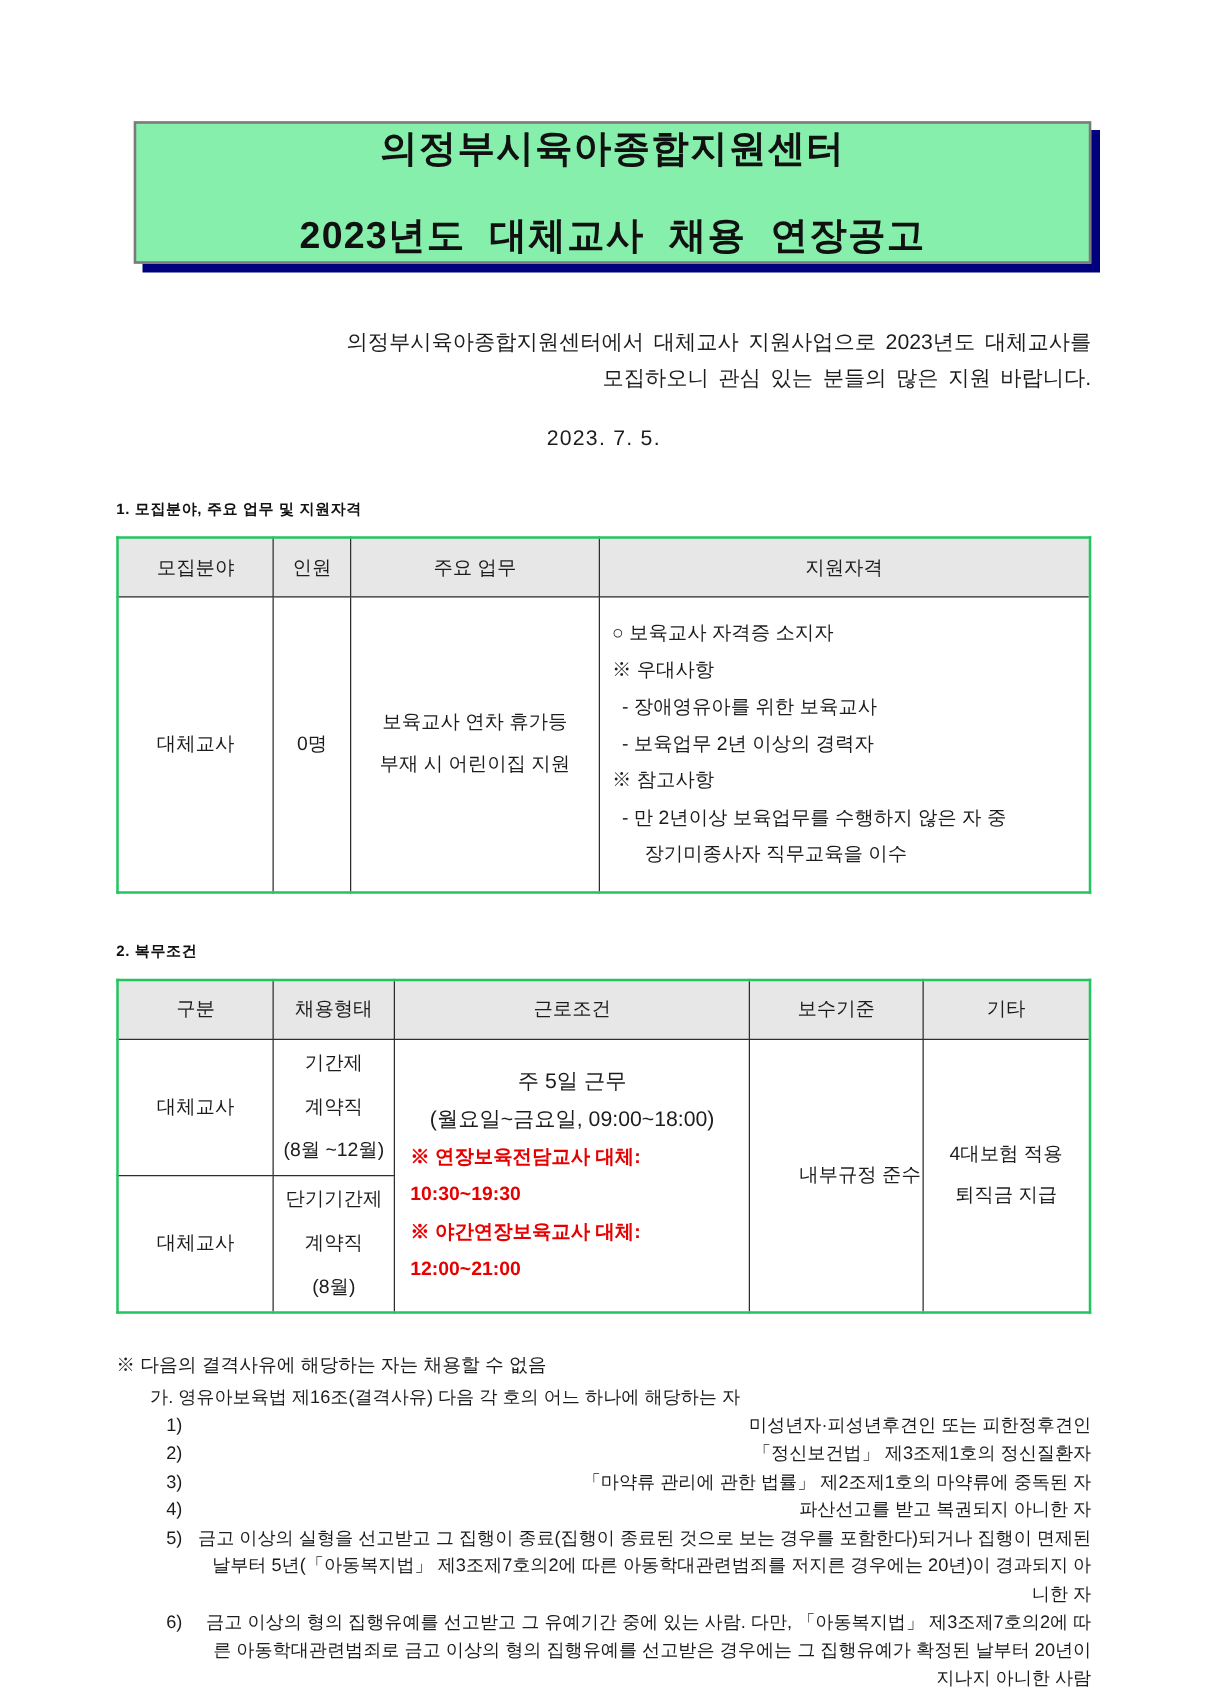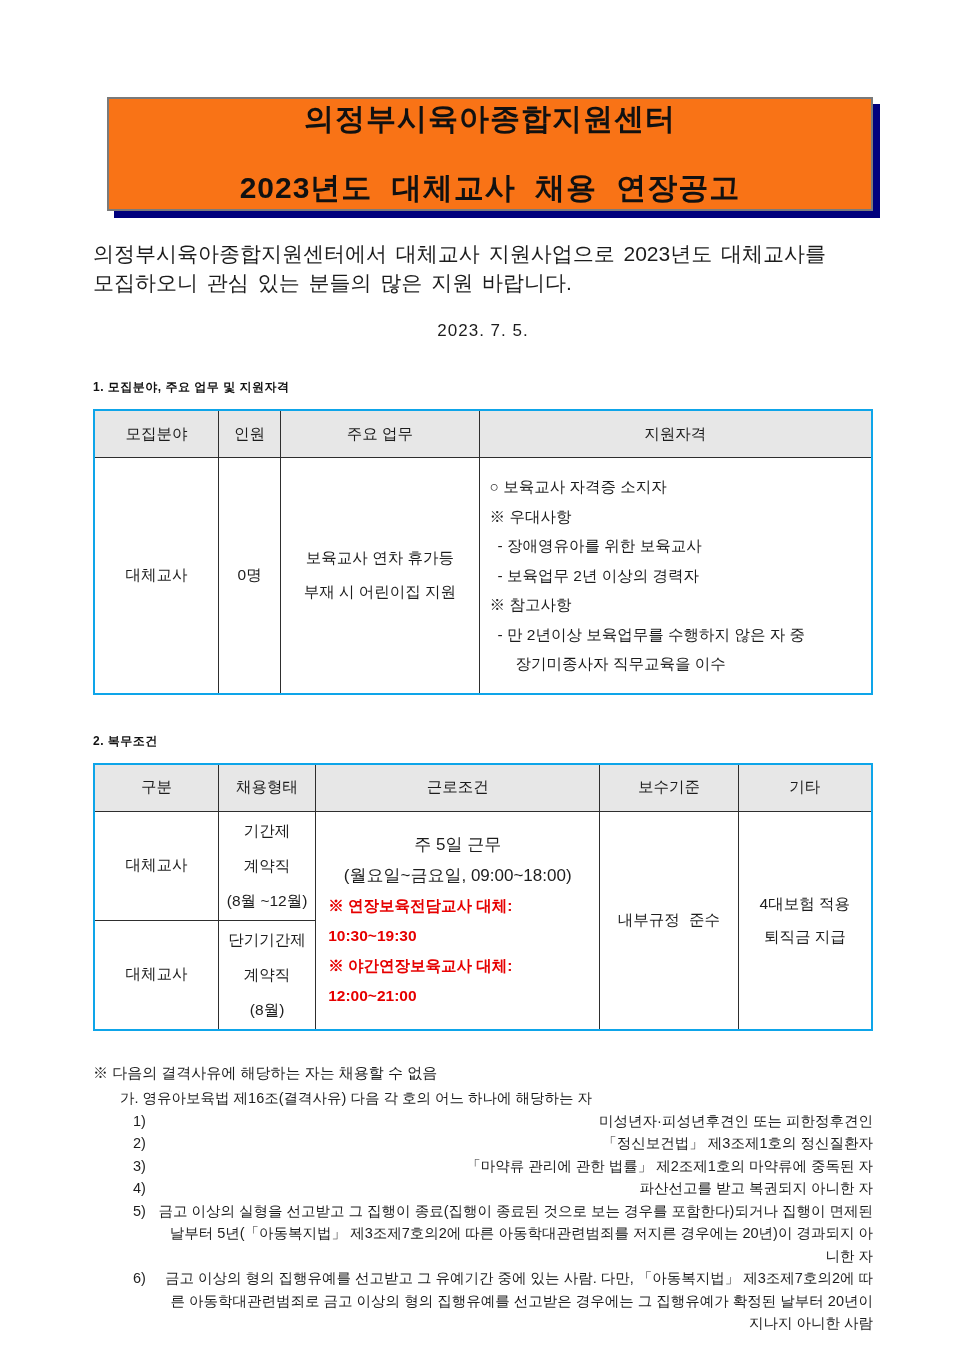--- a/index.html
+++ b/index.html
@@ -7,52 +7,52 @@
     width:966px;height:1366px;background:#ffffff;overflow:hidden;
     font-family:"Liberation Sans", sans-serif;color:#1c1c1c;
     -webkit-font-smoothing:antialiased;
   }
   .content{width:780px;margin:0 auto;padding-top:97px;}
 
   
   .title-box{
     height:110px;border:2px solid #7a7a7a;box-shadow:7px 7px 0 #00007d;
     display:flex;flex-direction:column;justify-content:center;align-items:center;gap:28px;
-    background:#f97316;
+    background:#86efac;
     margin-left:14px;
   }
   .title-line{font-size:30px;font-weight:bold;letter-spacing:1px;color:#111;}
   .title-line.second{word-spacing:10px;}
 
-  .intro{margin-top:28px;text-align:left;font-size:21px;line-height:29px;word-spacing:3px;}
+  .intro{margin-top:48px;text-align:right;font-size:17px;line-height:29px;word-spacing:3px;}
   .date{margin-top:24px;text-align:center;font-size:17px;letter-spacing:1px;}
   .signature{margin-top:7px;text-align:right;font-size:17px;padding-right:2px;}
 
   .section-heading{margin-top:38px;font-size:12px;font-weight:bold;letter-spacing:.5px;color:#111;}
 
-  table{width:100%;border-collapse:collapse;margin-top:13px;border:2px solid #0ea5e9;table-layout:fixed;}
+  table{width:100%;border-collapse:collapse;margin-top:13px;border:2px solid #22c55e;table-layout:fixed;}
   th,td{border:1px solid #2e2e2e;vertical-align:middle;}
   th{background:#e7e7e7;font-weight:400;font-size:15.5px;height:44px;color:#1c1c1c;}
 
   
   .t1-cat,.t1-count{text-align:center;font-size:15.5px;}
   .t1-duty{text-align:center;font-size:15.5px;line-height:34px;}
   .t1-qual{padding:14px 8px 14px 10px;font-size:15.5px;line-height:29.5px;}
   .q-sub{padding-left:8px;}
   .q-cont{padding-left:26px;}
   .t1-body td{height:190px;}
 
   
   .t2 td{height:106px;}
   .t2-cat{text-align:center;font-size:15.5px;}
   .t2-type{text-align:center;font-size:15.5px;line-height:35px;}
   .t2-work{padding:6px 4px;}
   .work-center{text-align:center;font-size:17px;line-height:31px;}
   .work-red{color:#e60000;font-weight:bold;font-size:15.5px;line-height:30px;padding-left:8px;}
-  .t2-pay{text-align:center;font-size:15.5px;font-family:Liberation Mono, monospace;}
+  .t2-pay{text-align:right;font-size:15.5px;}
   .t2-etc{text-align:center;font-size:15.5px;line-height:33px;}
 
   
   .notes{margin-top:30px;font-size:14.5px;color:#1c1c1c;}
   .note-head{font-size:15px;line-height:24px;}
   .note-sub{padding-left:27px;line-height:23px;margin-top:2px;}
   .note-items{padding-left:40px;}
   .note-item{display:flex;line-height:22.5px;}
   .note-item .num{flex:0 0 25px;}
   .note-item .txt{flex:1;text-align:right;}

